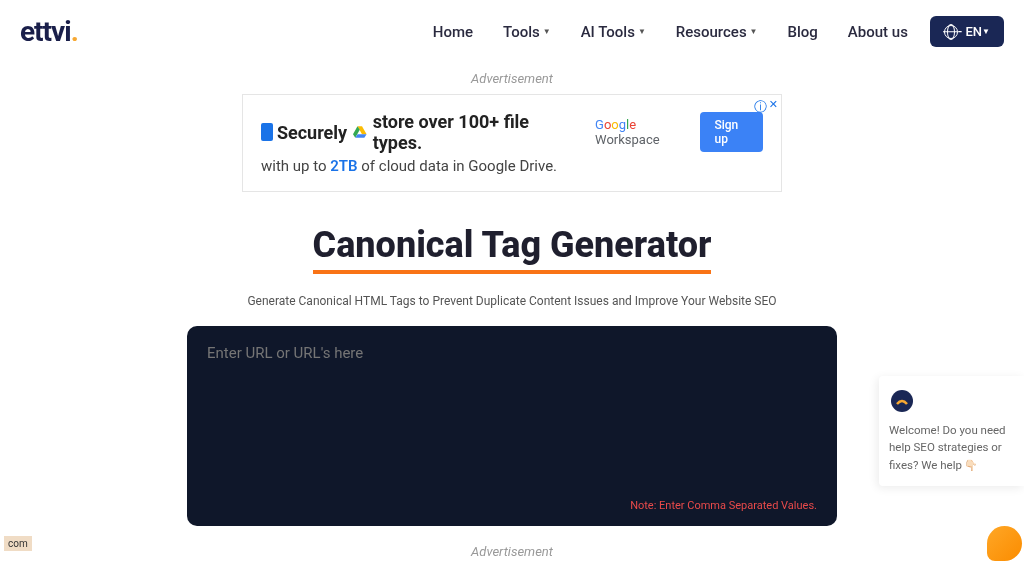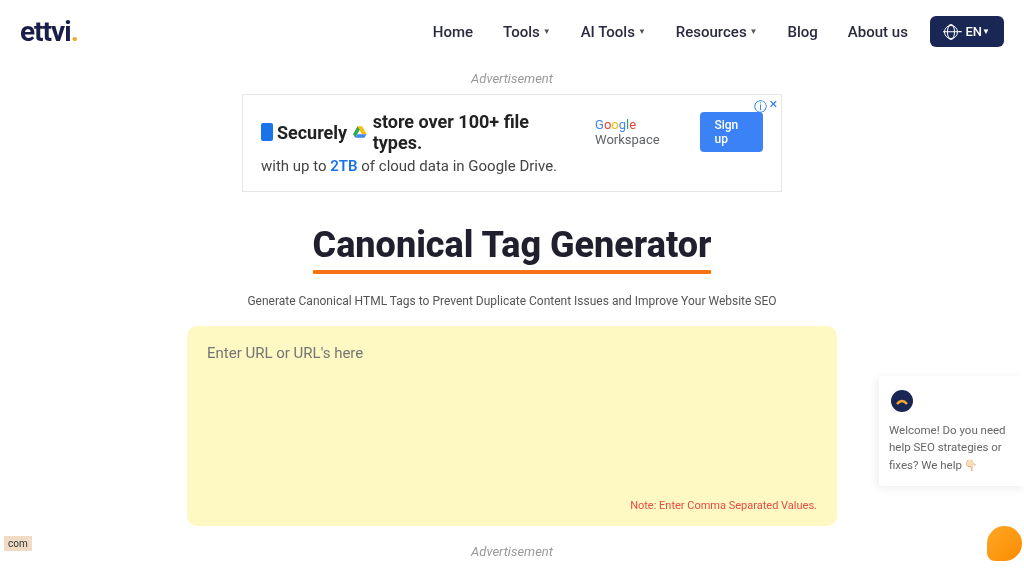--- a/index.html
+++ b/index.html
@@ -191,21 +191,21 @@
       padding-bottom: 4px;
     }
     .subtitle {
       color: #555;
       font-size: 12px;
       margin: 14px 0 18px;
     }
     .input-area {
       width: 650px;
       margin: 0 auto;
-      background: #fef9c3;
+      background: #0f172a;
       border-radius: 10px;
       padding: 18px 20px;
       text-align: left;
       position: relative;
       height: 200px;
     }
     .url-input {
       width: 100%;
       border: none;
       background: transparent;

